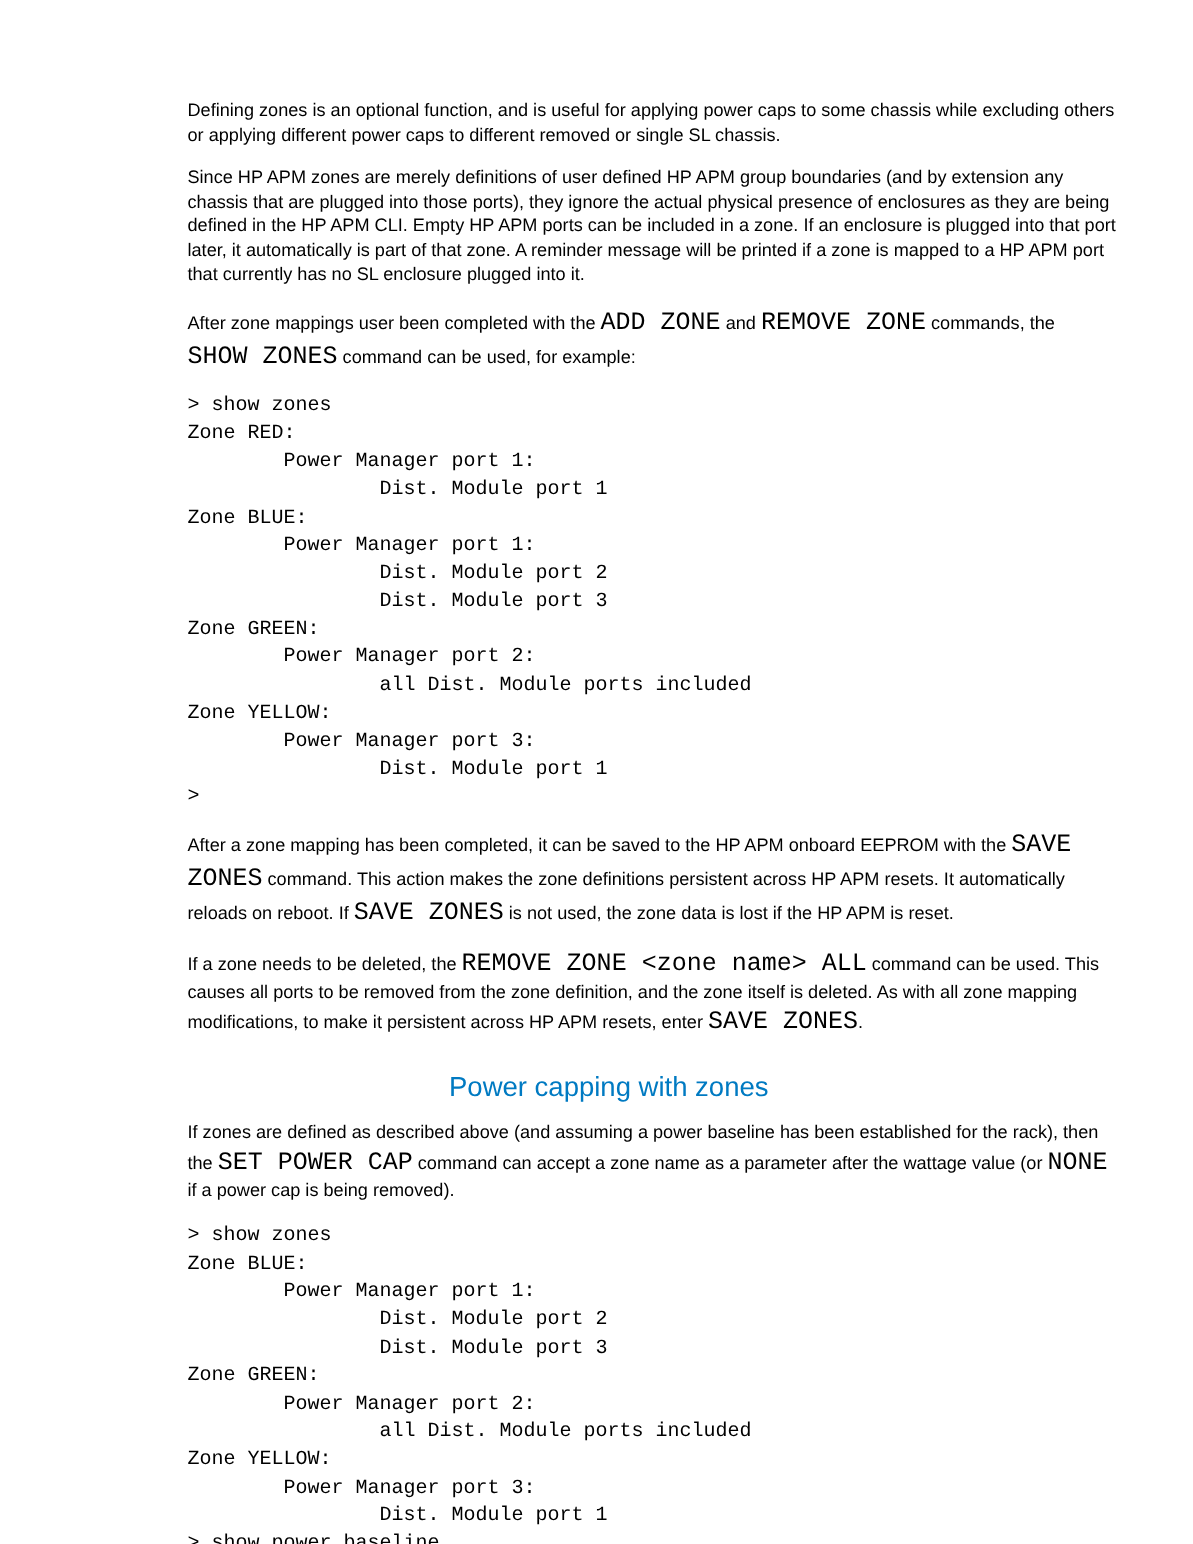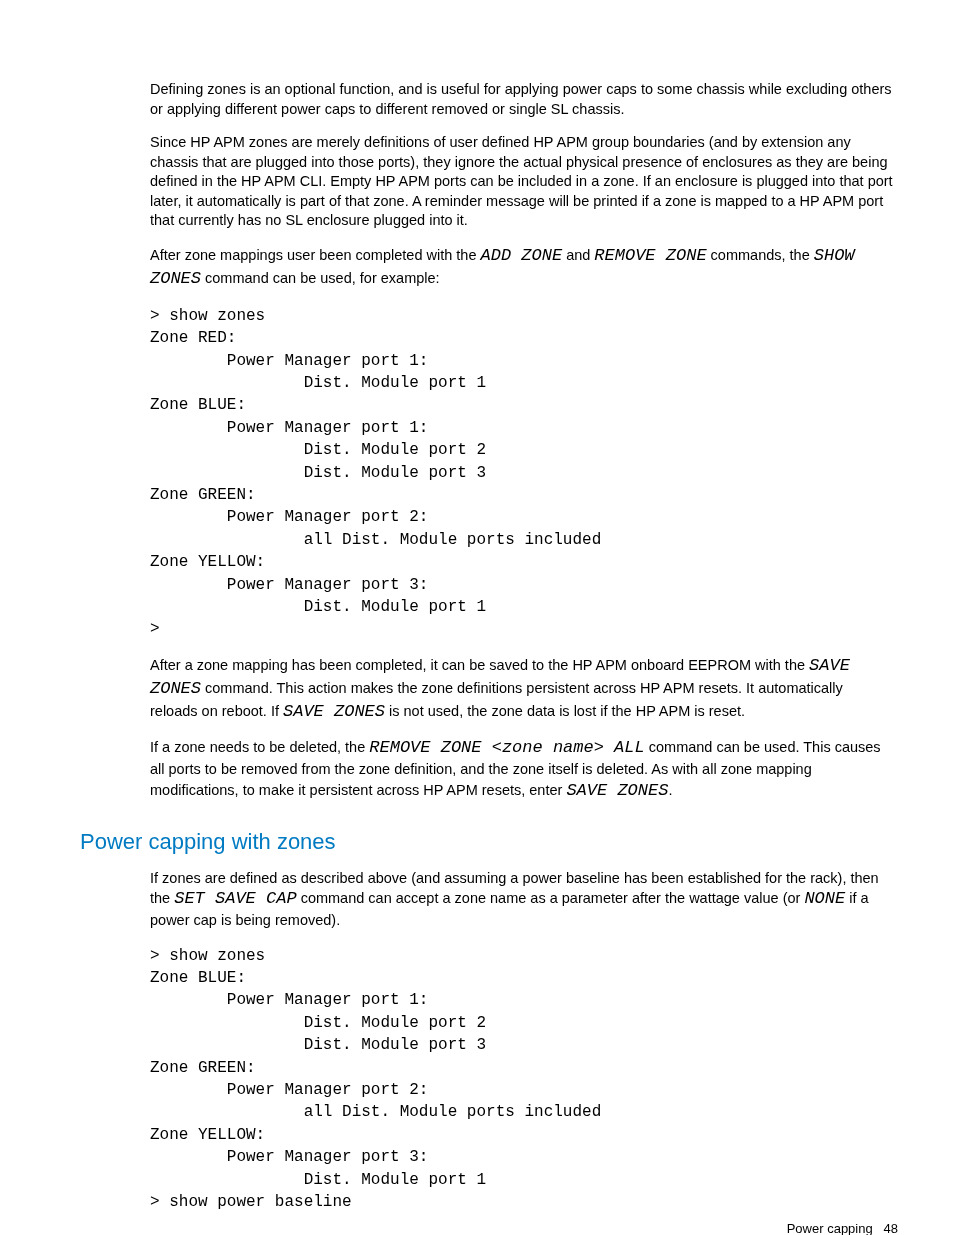--- a/index.html
+++ b/index.html
@@ -19,36 +19,36 @@
     box-sizing: border-box;
   }
   .indent {
     margin-left: 70px;
   }
   p {
     margin: 0 0 14px 0;
   }
   .mono {
     font-family: "Courier New", Courier, monospace;
-    font-size: 17px;
-    font-style: italic;
+    font-size: 20px;
   }
   pre.code {
     font-family: "Courier New", Courier, monospace;
     font-size: 16px;
     line-height: 1.4;
     white-space: pre;
     margin: 0 0 14px 0;
   }
   h2.section {
     font-family: Arial, Helvetica, sans-serif;
     font-weight: normal;
     color: #007ac2;
     font-size: 22px;
     margin: 24px 0 12px 0;
+    text-align: center;
   }
   .footer {
     position: absolute;
     bottom: 30px;
     right: 56px;
     font-size: 13px;
   }
 </style>
 </head>
 <body>
@@ -89,21 +89,21 @@
       <span>If a zone needs to be deleted, the </span><span class="mono">REMOVE ZONE &lt;zone name&gt; ALL</span><span> command can be used. This causes all ports to be removed from the zone definition, and the zone itself is deleted. As with all zone mapping modifications, to make it persistent across HP APM resets, enter </span><span class="mono">SAVE ZONES</span><span>.</span>
     </p>
 
   </div>
 
   <h2 class="section">Power capping with zones</h2>
 
   <div class="indent">
 
     <p>
-      <span>If zones are defined as described above (and assuming a power baseline has been established for the rack), then the </span><span class="mono">SET SAVE CAP</span><span> command can accept a zone name as a parameter after the wattage value (or </span><span class="mono">NONE</span><span> if a power cap is being removed).</span>
+      <span>If zones are defined as described above (and assuming a power baseline has been established for the rack), then the </span><span class="mono">SET POWER CAP</span><span> command can accept a zone name as a parameter after the wattage value (or </span><span class="mono">NONE</span><span> if a power cap is being removed).</span>
     </p>
 
 
     <pre class="code">&gt; show zones
 Zone BLUE:
         Power Manager port 1:
                 Dist. Module port 2
                 Dist. Module port 3
 Zone GREEN:
         Power Manager port 2:

